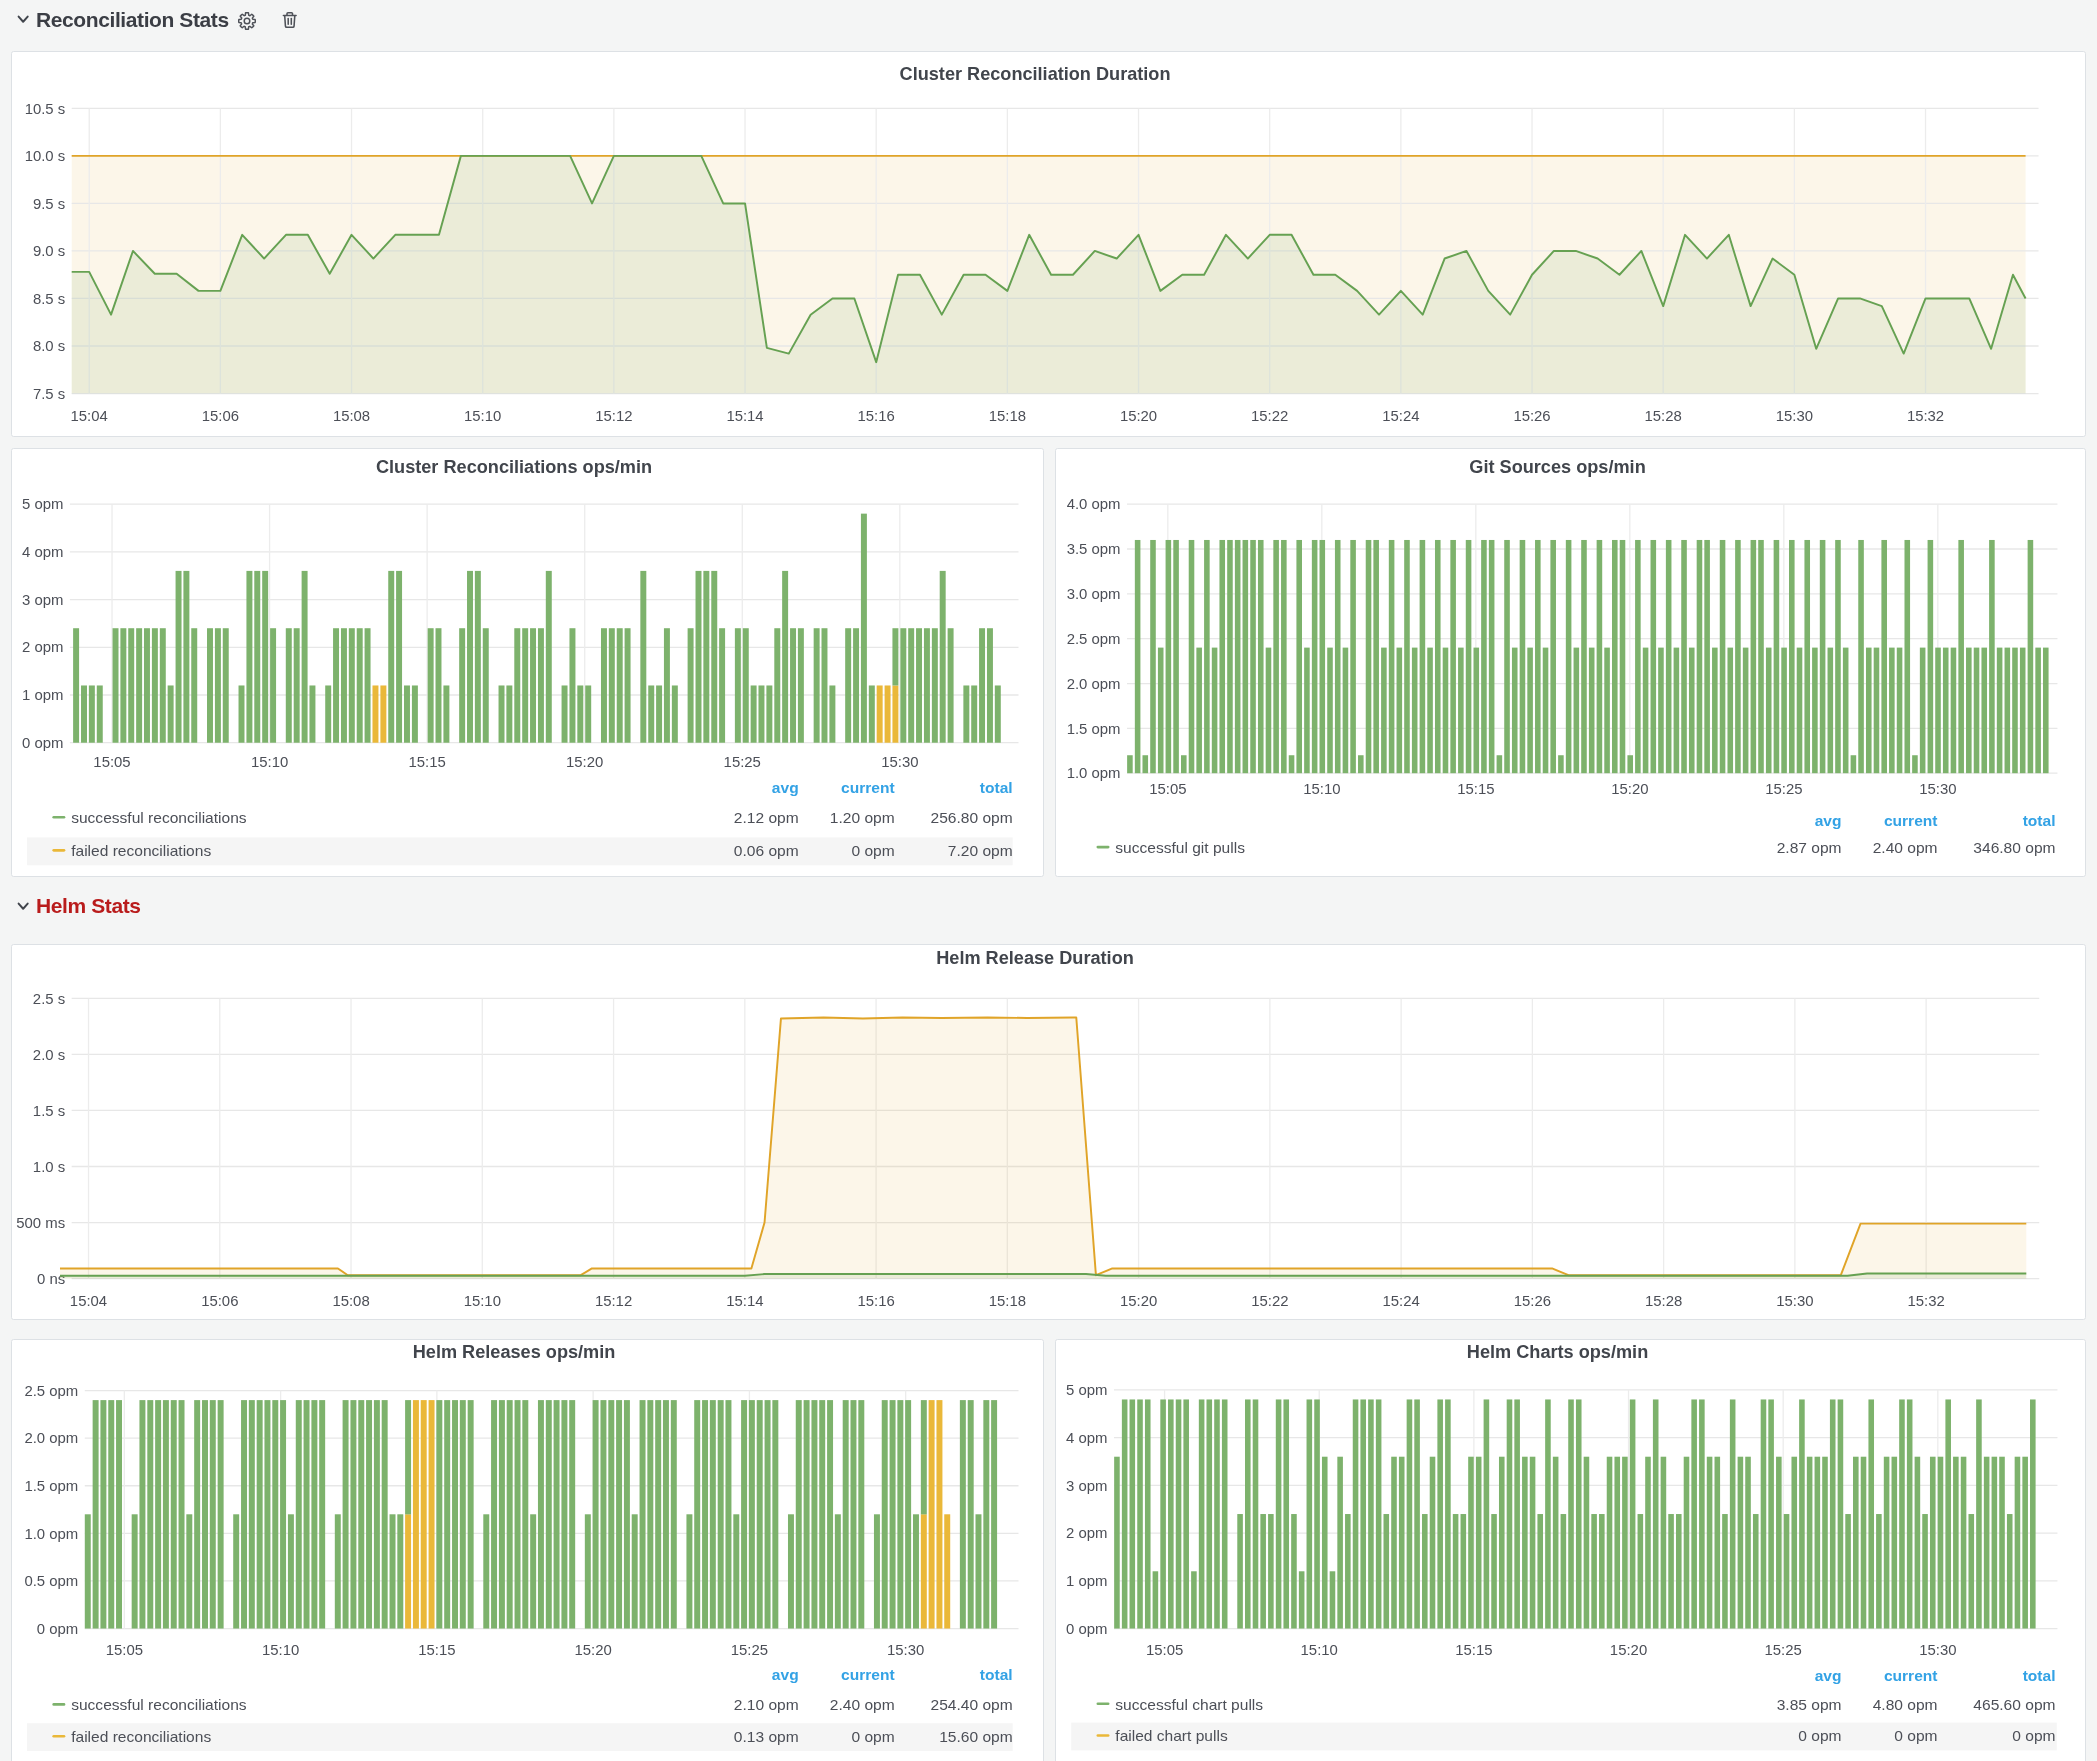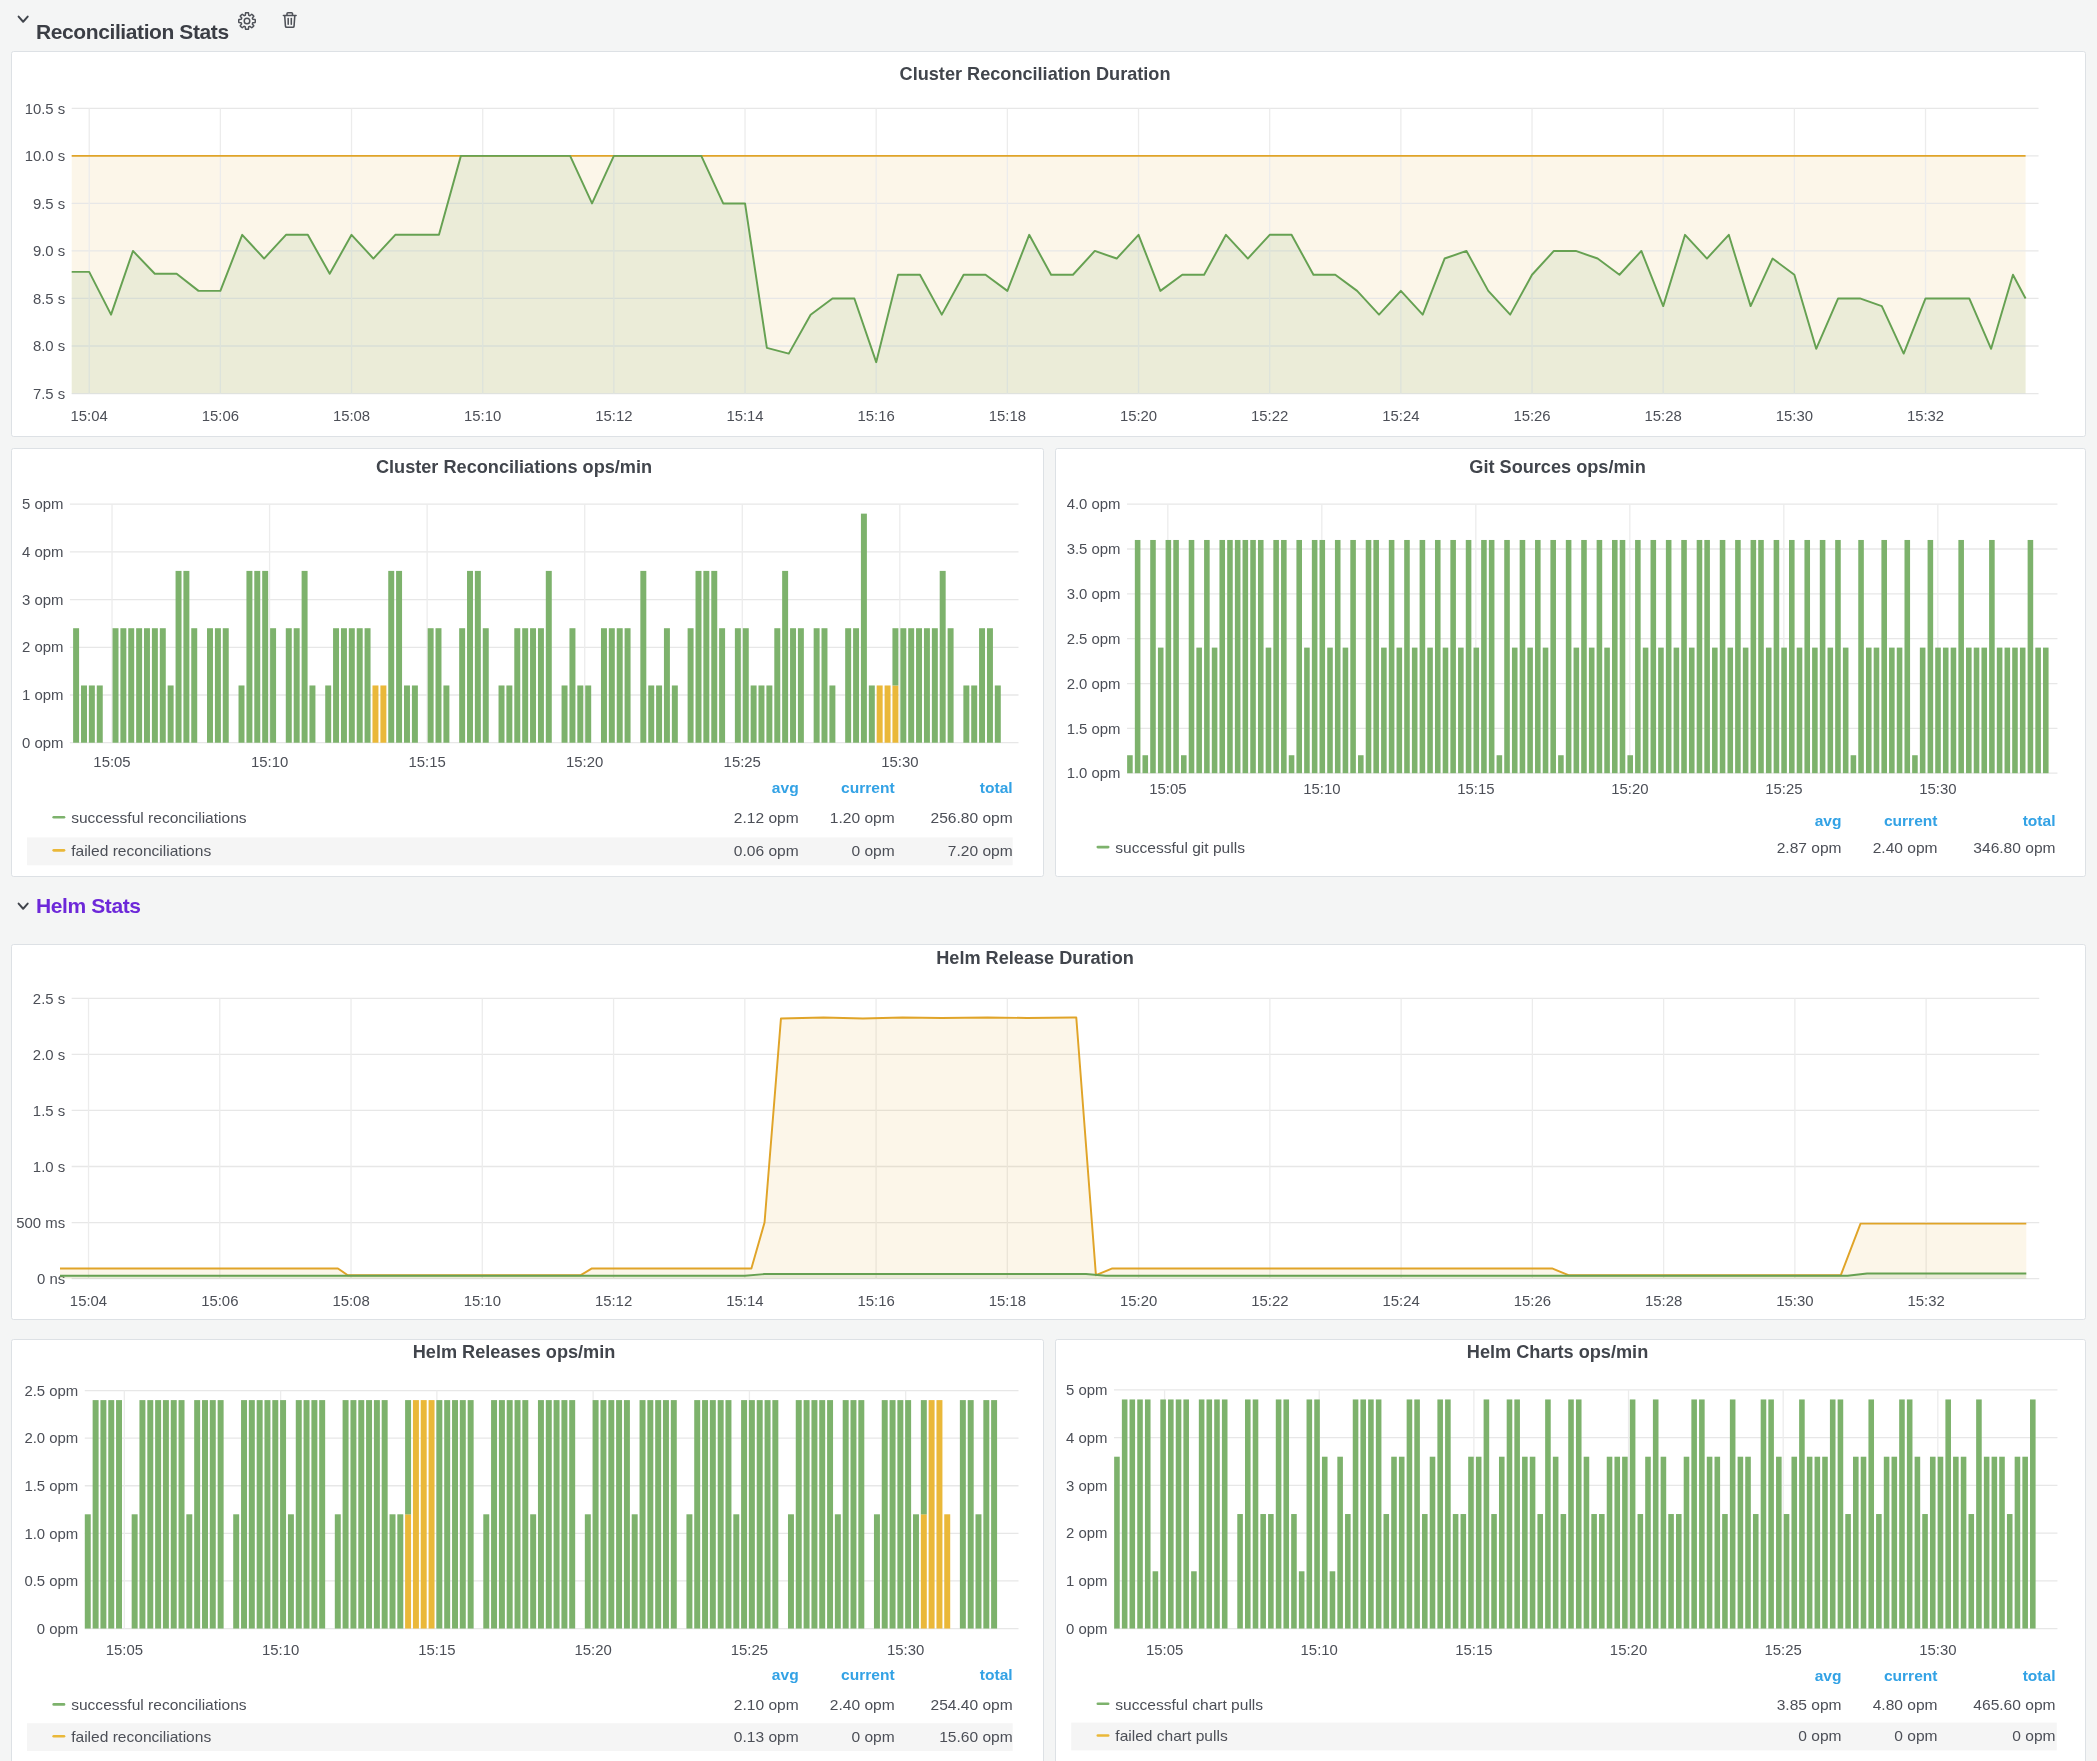--- a/index.html
+++ b/index.html
@@ -1,16 +1,16 @@
 <!DOCTYPE html>
 <html style="font-size:10.4px"><head><meta charset="utf-8"><style>html,body{margin:0;padding:0;width:2097px;height:1761px;background:#f4f5f5;overflow:hidden;}*{box-sizing:border-box;}</style></head><body>
 <svg style="position:absolute;left:15.6px;top:12.3px;" width="14.3" height="14.3" viewBox="0 0 22 22">
     <polyline points="4,7 11,15 18,7" fill="none" stroke="#41454c" stroke-width="3" stroke-linecap="round" stroke-linejoin="round"></polyline>
   </svg>
-<div style="position:absolute;left:36px;top:7.8px;font-family:'Liberation Sans',sans-serif;letter-spacing:-0.4px;font-size:21px;font-weight:700;color:#3b3e45;white-space:nowrap;margin-top:12px;">Reconciliation Stats</div>
+<div style="position:absolute;left:36px;top:7.8px;font-family:'Liberation Sans',sans-serif;letter-spacing:-0.4px;font-size:21px;font-weight:700;color:#3b3e45;white-space:nowrap;">Reconciliation Stats</div>
 <svg style="position:absolute;left:238px;top:12.3px;" width="18" height="18" viewBox="0 0 28 28">
     <path d="M26.68,11.76 L26.81,12.65 L26.87,13.55 L26.87,14.45 L26.81,15.35 L26.68,16.24 L22.97,16.74 L22.76,17.36 L22.50,17.96 L22.20,18.55 L24.55,21.39 L24.01,22.11 L23.42,22.78 L22.78,23.42 L22.11,24.01 L21.39,24.55 L18.40,22.28 L17.82,22.57 L17.21,22.81 L16.59,23.02 L16.24,26.68 L15.35,26.81 L14.45,26.87 L13.55,26.87 L12.65,26.81 L11.76,26.68 L11.26,22.97 L10.64,22.76 L10.04,22.50 L9.45,22.20 L6.61,24.55 L5.89,24.01 L5.22,23.42 L4.58,22.78 L3.99,22.11 L3.45,21.39 L5.72,18.40 L5.43,17.82 L5.19,17.21 L4.98,16.59 L1.32,16.24 L1.19,15.35 L1.13,14.45 L1.13,13.55 L1.19,12.65 L1.32,11.76 L5.03,11.26 L5.24,10.64 L5.50,10.04 L5.80,9.45 L3.45,6.61 L3.99,5.89 L4.58,5.22 L5.22,4.58 L5.89,3.99 L6.61,3.45 L9.60,5.72 L10.18,5.43 L10.79,5.19 L11.41,4.98 L11.76,1.32 L12.65,1.19 L13.55,1.13 L14.45,1.13 L15.35,1.19 L16.24,1.32 L16.74,5.03 L17.36,5.24 L17.96,5.50 L18.55,5.80 L21.39,3.45 L22.11,3.99 L22.78,4.58 L23.42,5.22 L24.01,5.89 L24.55,6.61 L22.28,9.60 L22.57,10.18 L22.81,10.79 L23.02,11.41 Z" fill="none" stroke="#4e5158" stroke-width="2.3" stroke-linejoin="round"></path>
     <circle cx="14.0" cy="14.0" r="4.34" fill="none" stroke="#4e5158" stroke-width="2.3"></circle>
   </svg>
 <svg style="position:absolute;left:280px;top:10.4px;" width="19.5" height="19.5" viewBox="0 0 24 24">
     <g fill="none" stroke="#4e5158" stroke-width="1.9" stroke-linecap="round" stroke-linejoin="round">
       <path d="M4.2 6.8 H19.8"></path>
       <path d="M8.6 6.4 V4.6 a1.2 1.2 0 0 1 1.2,-1.2 h4.4 a1.2 1.2 0 0 1 1.2,1.2 V6.4"></path>
       <path d="M5.8 7 L6.7 19.8 a1.5 1.5 0 0 0 1.5,1.4 h7.6 a1.5 1.5 0 0 0 1.5,-1.4 L18.2 7"></path>
       <path d="M10.1 10.4 V17.4"></path>
@@ -371,21 +371,21 @@
       <rect x="62" y="612.0" width="20" height="4" rx="2" fill="#7db26c"></rect>
       <text x="91.0" y="623.0" font-family="&quot;Liberation Sans&quot;, sans-serif" font-size="24" font-weight="400" fill="#4c4f57" text-anchor="start">successful git pulls</text>
       <text x="1211.0" y="623.0" font-family="&quot;Liberation Sans&quot;, sans-serif" font-size="24" font-weight="400" fill="#4c4f57" text-anchor="end">2.87 opm</text>
       <text x="1359.0" y="623.0" font-family="&quot;Liberation Sans&quot;, sans-serif" font-size="24" font-weight="400" fill="#4c4f57" text-anchor="end">2.40 opm</text>
       <text x="1541.0" y="623.0" font-family="&quot;Liberation Sans&quot;, sans-serif" font-size="24" font-weight="400" fill="#4c4f57" text-anchor="end">346.80 opm</text>
     </svg>
   </div>
 <svg style="position:absolute;left:15.6px;top:899px;" width="14.3" height="14.3" viewBox="0 0 22 22">
     <polyline points="4,7 11,15 18,7" fill="none" stroke="#41454c" stroke-width="3" stroke-linecap="round" stroke-linejoin="round"></polyline>
   </svg>
-<div style="position:absolute;left:36px;top:894px;font-family:'Liberation Sans',sans-serif;letter-spacing:-0.4px;font-size:21px;font-weight:700;color:#6d28d9;white-space:nowrap;">Helm Stats</div>
+<div style="position:absolute;left:36px;top:894px;font-family:'Liberation Sans',sans-serif;letter-spacing:-0.4px;font-size:21px;font-weight:700;color:#b91c1c;white-space:nowrap;">Helm Stats</div>
 <div style="position:absolute;left:11px;top:944px;width:2075px;height:376px;background:#ffffff;border:1.3px solid #dde1e5;border-radius:2.6px;box-sizing:border-box;">
     <svg width="2072" height="374" viewBox="0 0 3195 576" style="position:absolute;left:0;top:0;">
       <line x1="92.0" y1="82.0" x2="3126.0" y2="82.0" stroke="#e7e7e7" stroke-width="2"></line>
       <text x="82.0" y="90.0" font-family="&quot;Liberation Sans&quot;, sans-serif" font-size="23" font-weight="400" fill="#4c4f57" text-anchor="end">2.5 s</text>
       <line x1="92.0" y1="168.4" x2="3126.0" y2="168.4" stroke="#e7e7e7" stroke-width="2"></line>
       <text x="82.0" y="176.4" font-family="&quot;Liberation Sans&quot;, sans-serif" font-size="23" font-weight="400" fill="#4c4f57" text-anchor="end">2.0 s</text>
       <line x1="92.0" y1="254.8" x2="3126.0" y2="254.8" stroke="#e7e7e7" stroke-width="2"></line>
       <text x="82.0" y="262.8" font-family="&quot;Liberation Sans&quot;, sans-serif" font-size="23" font-weight="400" fill="#4c4f57" text-anchor="end">1.5 s</text>
       <line x1="92.0" y1="341.2" x2="3126.0" y2="341.2" stroke="#e7e7e7" stroke-width="2"></line>
       <text x="82.0" y="349.2" font-family="&quot;Liberation Sans&quot;, sans-serif" font-size="23" font-weight="400" fill="#4c4f57" text-anchor="end">1.0 s</text>

